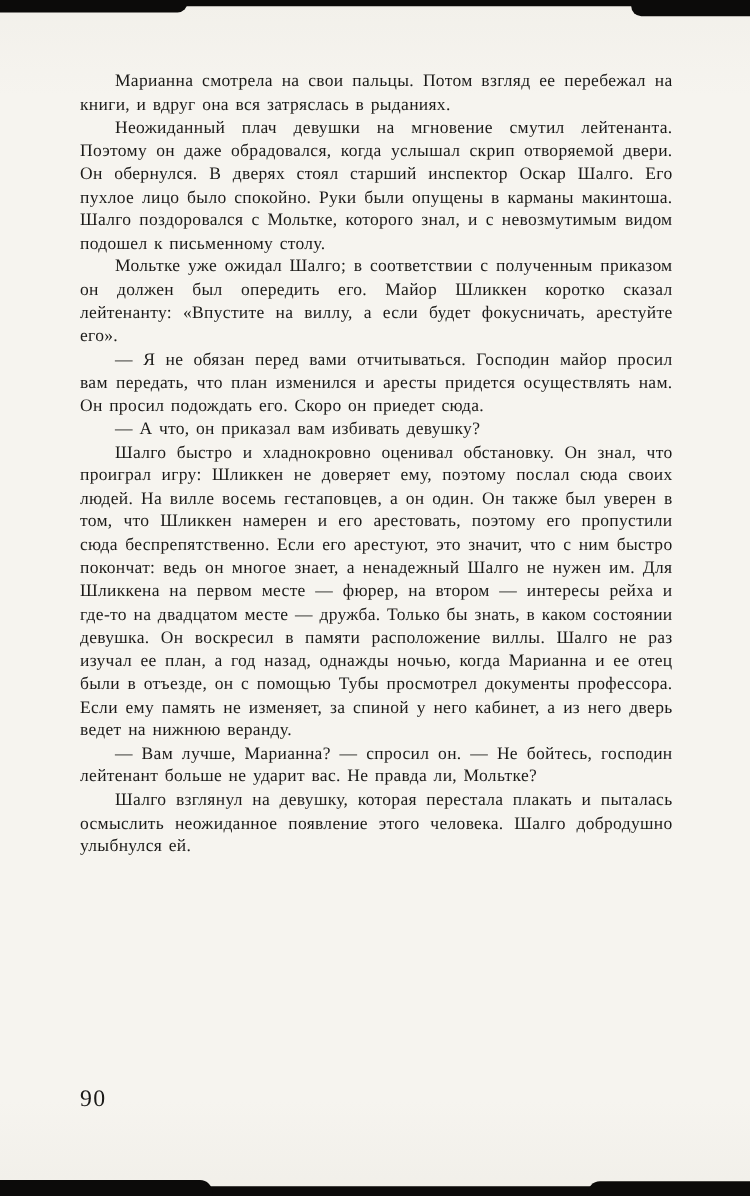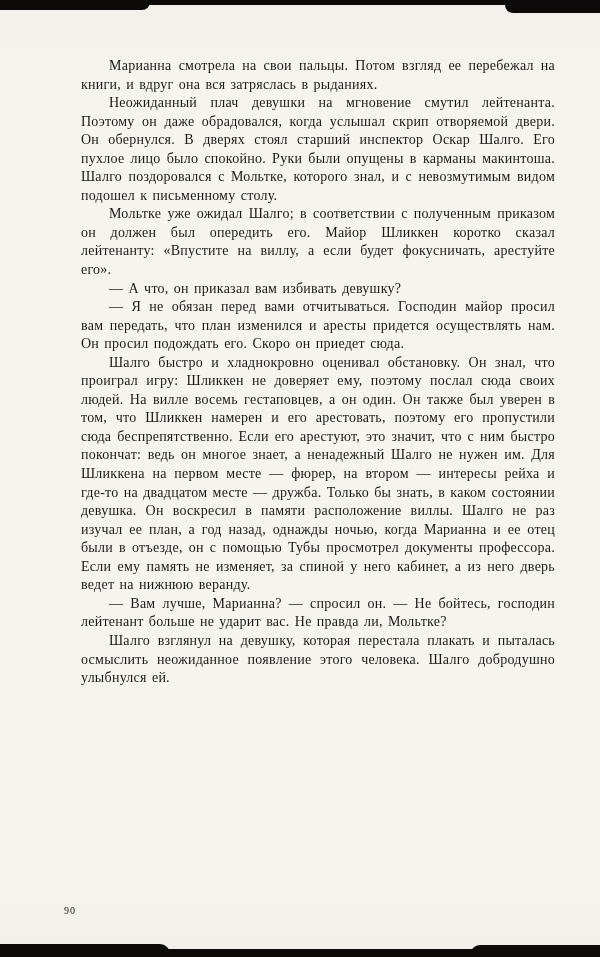--- a/index.html
+++ b/index.html
@@ -35,51 +35,49 @@
   .text-block {
     position: absolute;
     left: 64px;
     top: 57px;
     width: 474px;
     font-size: 14px;
     line-height: 18.55px;
     text-align: justify;
     letter-spacing: 0.25px;
     word-spacing: 1.5px;
-    margin-left: 17px;
   }
   .para {
     margin: 0;
     text-indent: 28px;
     text-rendering: optimizeLegibility;
   }
   .page-number {
     position: absolute;
     left: 64px;
     top: 869px;
-    font-size: 10px;
+    font-size: 19px;
     letter-spacing: 1px;
-    margin-top: 36px;
   }
 </style>
 </head>
 <body>
 
 <div class="page">
 
   <div class="edge edge-top"></div>
   <div class="edge edge-top-l"></div>
   <div class="edge edge-top-r"></div>
 
   <div class="text-block">
     <p class="para">Марианна смотрела на свои пальцы. Потом взгляд ее перебежал на книги, и вдруг она вся затряслась в рыданиях.</p>
     <p class="para">Неожиданный плач девушки на мгновение смутил лейтенанта. Поэтому он даже обрадовался, когда услышал скрип отворяемой двери. Он обернулся. В дверях стоял старший инспектор Оскар Шалго. Его пухлое лицо было спокойно. Руки были опущены в карманы макинтоша. Шалго поздоровался с Мольтке, которого знал, и с невозмутимым видом подошел к письменному столу.</p>
     <p class="para">Мольтке уже ожидал Шалго; в соответствии с полученным приказом он должен был опередить его. Майор Шликкен коротко сказал лейтенанту: «Впустите на виллу, а если будет фокусничать, арестуйте его».</p>
+    <p class="para">— Я не обязан перед вами отчитываться. Господин майор просил вам передать, что план изменился и аресты придется осуществлять нам. Он просил подождать его. Скоро он приедет сюда.</p>
     <p class="para">— А что, он приказал вам избивать девушку?</p>
-    <p class="para">— Я не обязан перед вами отчитываться. Господин майор просил вам передать, что план изменился и аресты придется осуществлять нам. Он просил подождать его. Скоро он приедет сюда.</p>
     <p class="para">Шалго быстро и хладнокровно оценивал обстановку. Он знал, что проиграл игру: Шликкен не доверяет ему, поэтому послал сюда своих людей. На вилле восемь гестаповцев, а он один. Он также был уверен в том, что Шликкен намерен и его арестовать, поэтому его пропустили сюда беспрепятственно. Если его арестуют, это значит, что с ним быстро покончат: ведь он многое знает, а ненадежный Шалго не нужен им. Для Шликкена на первом месте — фюрер, на втором — интересы рейха и где-то на двадцатом месте — дружба. Только бы знать, в каком состоянии девушка. Он воскресил в памяти расположение виллы. Шалго не раз изучал ее план, а год назад, однажды ночью, когда Марианна и ее отец были в отъезде, он с помощью Тубы просмотрел документы профессора. Если ему память не изменяет, за спиной у него кабинет, а из него дверь ведет на нижнюю веранду.</p>
     <p class="para">— Вам лучше, Марианна? — спросил он. — Не бойтесь, господин лейтенант больше не ударит вас. Не правда ли, Мольтке?</p>
     <p class="para">Шалго взглянул на девушку, которая перестала плакать и пыталась осмыслить неожиданное появление этого человека. Шалго добродушно улыбнулся ей.</p>
   </div>
 
   <div class="page-number">90</div>
 
   <div class="edge edge-bottom"></div>
   <div class="edge edge-bot-l"></div>
   <div class="edge edge-bot-r"></div>

